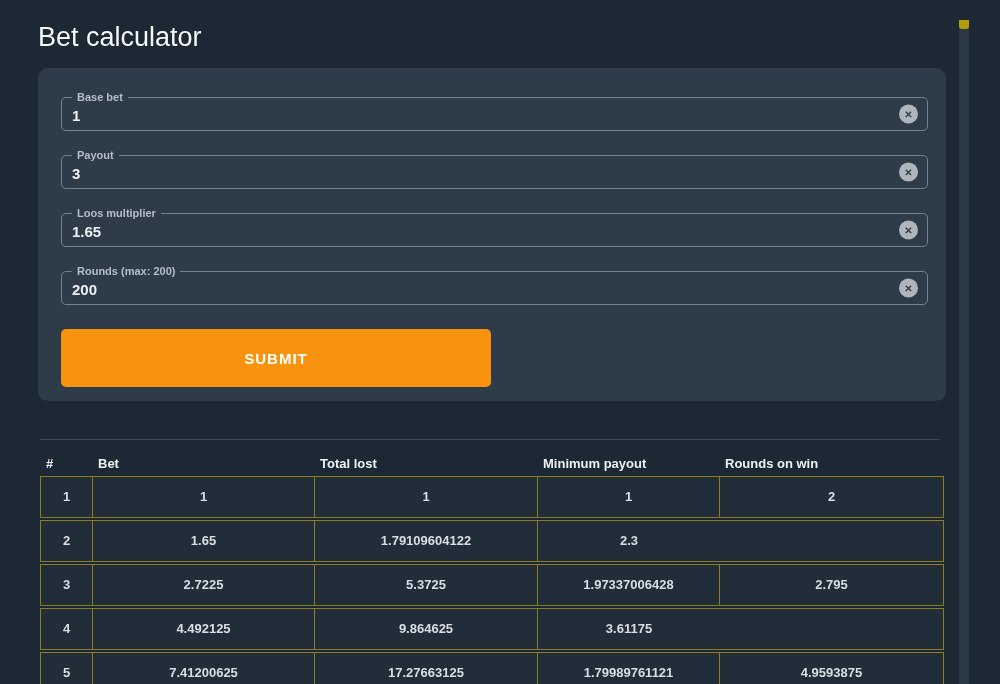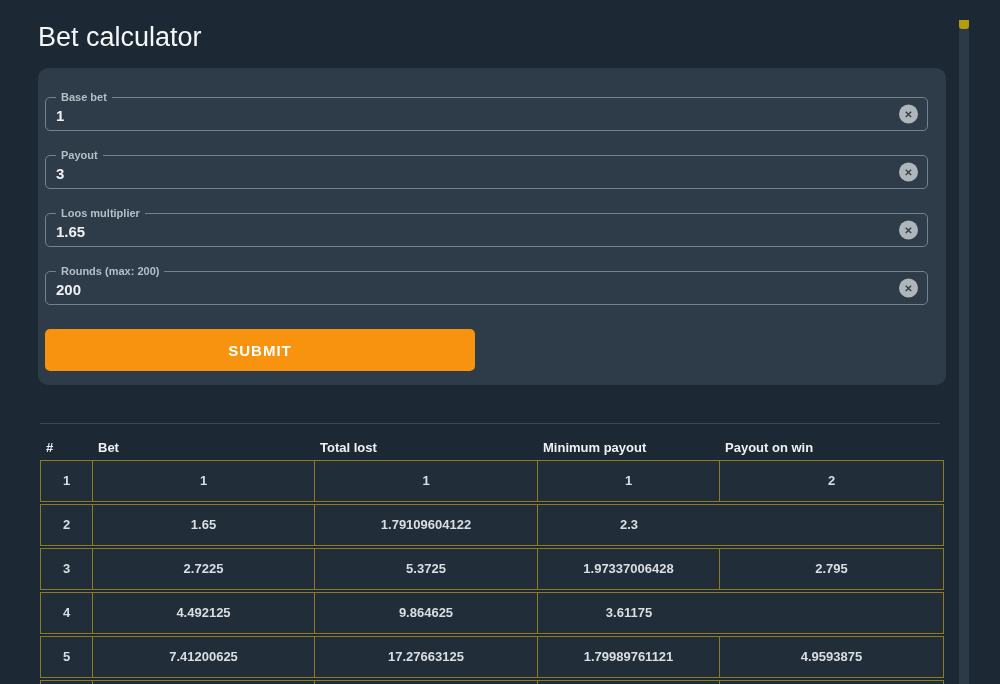--- a/index.html
+++ b/index.html
@@ -14,21 +14,21 @@
   .page-title{
     margin:20px 0 0 38px;
     font-size:27px;line-height:34px;font-weight:400;color:#f4f6f8;
   }
 
   
   .card{
     margin:14px 38px 0 38px;
     width:908px;box-sizing:border-box;
     background:#2e3b48;border-radius:10px;
-    padding:29px 18px 14px 7px;
+    padding:29px 18px 14px 23px;
   }
   .field{
     position:relative;height:34px;box-sizing:border-box;
     border:1px solid #74828e;border-radius:5px;
     margin-bottom:24px;
   }
   .field-label{
     position:absolute;top:-8px;left:10px;
     background:#2e3b48;padding:0 5px;
     font-size:11px;font-weight:700;color:#b4bfc7;line-height:15px;
@@ -43,21 +43,21 @@
   .clear-btn{
     position:absolute;right:9px;top:50%;transform:translateY(-50%);
     width:19px;height:19px;border-radius:50%;
     background:#aeb6bc;border:none;padding:0;cursor:pointer;
     display:flex;align-items:center;justify-content:center;
   }
   .clear-x{font-size:10px;font-weight:700;color:#323f4a;line-height:1;}
 
   .submit-btn{
     display:block;margin-top:12px;
-    width:430px;height:42px;
+    width:430px;height:58px;
     background:#f7930e;border:none;border-radius:5px;cursor:pointer;
     color:#ffffff;font-size:15px;font-weight:700;letter-spacing:1px;
     font-family:"Liberation Sans", sans-serif;
   }
 
   
   .divider{
     margin:38px 0 0 40px;width:900px;height:1px;
     background:#3a4752;border:none;
   }
@@ -147,21 +147,21 @@
 
   <div class="divider"></div>
 
   <div class="table-wrap">
 
     <div class="grid-row thead">
       <div class="th">#</div>
       <div class="th">Bet</div>
       <div class="th">Total lost</div>
       <div class="th">Minimum payout</div>
-      <div class="th">Payout on win</div>
+      <div class="th">Rounds on win</div>
     </div>
 
     <div class="grid-row trow">
       <div class="td">1</div>
       <div class="td">1</div>
       <div class="td">1</div>
       <div class="td">1</div>
       <div class="td">2</div>
     </div>
 

